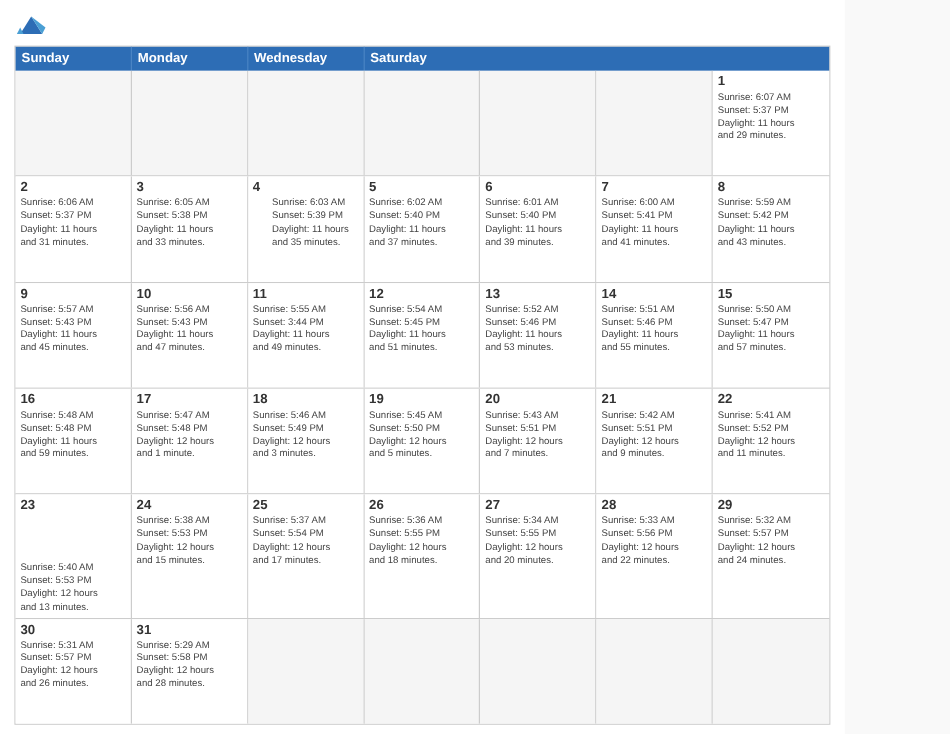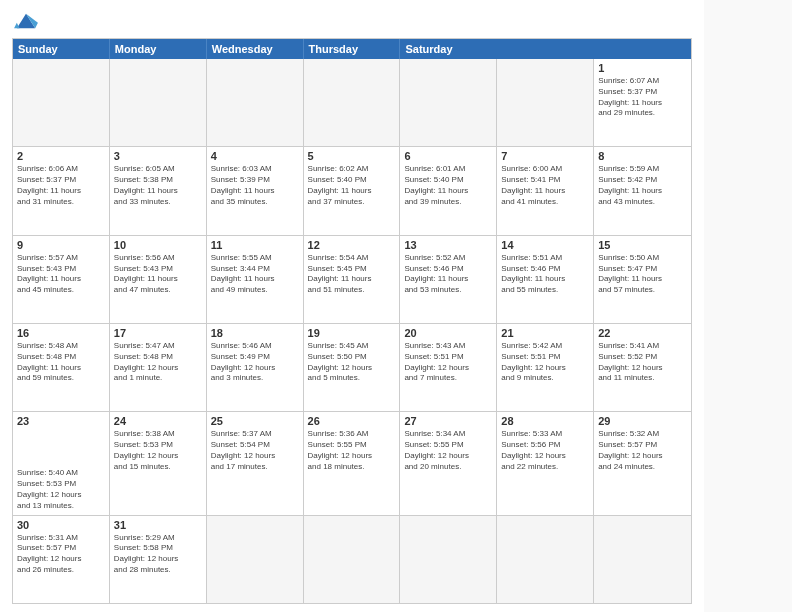--- a/index.html
+++ b/index.html
@@ -130,21 +130,20 @@
       <div class="month-title"></div>
       <div class="subtitle"></div>
     </div>
   </div>
 
   <div class="calendar">
     <div class="cal-header">
     <div class="cal-header-cell">Sunday</div>
         <div class="cal-header-cell">Monday</div>
         <div class="cal-header-cell">Wednesday</div>
-        <div class="cal-header-cell">Thursday</div>
         <div class="cal-header-cell">Saturday</div>
       </div>
     <div class="cal-body">
     <div class="cal-row">
           <div class="cal-cell empty"></div>
           <div class="cal-cell empty"></div>
           <div class="cal-cell empty"></div>
           <div class="cal-cell empty"></div>
           <div class="cal-cell empty"></div>
           <div class="cal-cell empty"></div>
@@ -166,21 +165,21 @@
           </div>
           <div class="cal-cell">
             <div class="day-num">3</div>
             <div class="day-info" style="white-space: pre-line;">Sunrise: 6:05 AM
 Sunset: 5:38 PM
 Daylight: 11 hours
 and 33 minutes.</div>
           </div>
           <div class="cal-cell">
             <div class="day-num">4</div>
-            <div class="day-info" style="white-space: pre-line;">Sunrise: 6:03 AM
+            <div class="day-info" style="white-space: pre-line; margin-left: 16px;">Sunrise: 6:03 AM
 Sunset: 5:39 PM
 Daylight: 11 hours
 and 35 minutes.</div>
           </div>
           <div class="cal-cell">
             <div class="day-num">5</div>
             <div class="day-info" style="white-space: pre-line;">Sunrise: 6:02 AM
 Sunset: 5:40 PM
 Daylight: 11 hours
 and 37 minutes.</div>

